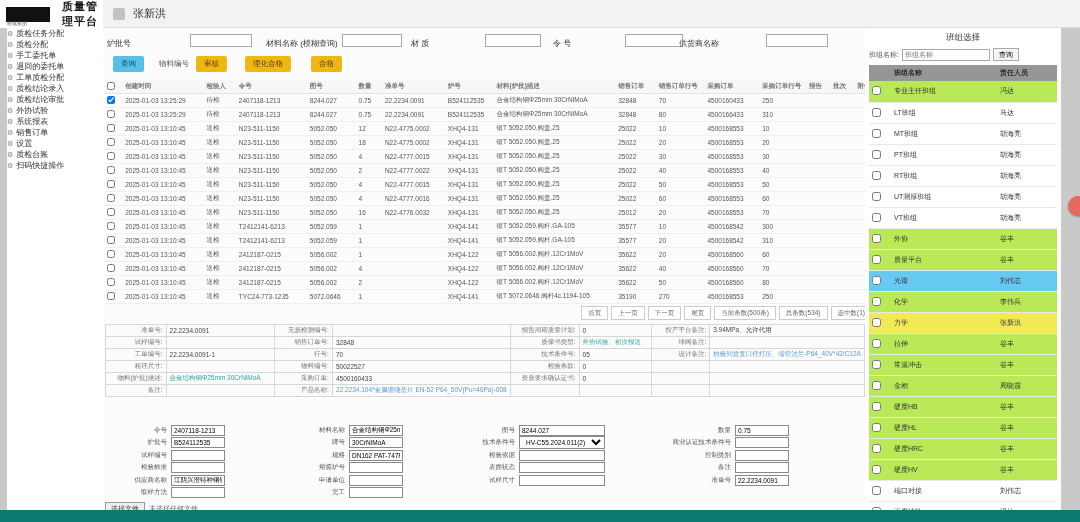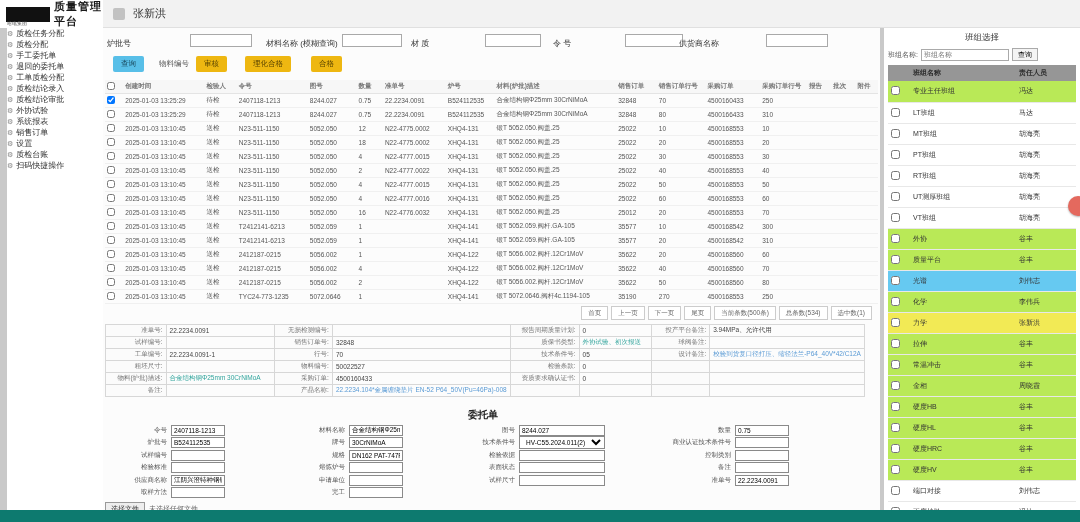--- a/index.html
+++ b/index.html
@@ -6,21 +6,21 @@
   html,body { width:1080px; height:522px; overflow:hidden; background:#c9c9c9;
               font-family:"Liberation Sans","DejaVu Sans",sans-serif; }
   #app { position:relative; width:1080px; height:522px; }
 
   
   #logo-area { position:absolute; left:0; top:0; width:103px; height:28px; background:#fff;
                display:flex; align-items:center; padding-left:6px; }
   .logo-box { width:22px; height:15px; background:#111; color:#fff; font-weight:bold;
               font-style:italic; font-size:9px; text-align:center; line-height:15px;padding-left:44px; }
   .logo-sub { position:absolute; left:7px; top:20px; font-size:5px; color:#555; }
-  .logo-title { font-size:11px; font-weight:bold; color:#1a1a1a; margin-left:4px; letter-spacing:1px; }
+  .logo-title { font-size:11px; font-weight:bold; color:#1a1a1a; margin-left:12px; letter-spacing:1px; }
   #topbar { position:absolute; left:103px; top:0; width:977px; height:28px; background:#f2f2f2;
             border-bottom:1px solid #e0e0e0; display:flex; align-items:center; }
   .menu-sq { width:12px; height:12px; background:#c2c2c2; border-radius:2px; margin-left:10px; }
   .user-name { font-size:11px; color:#333; margin-left:8px; }
 
   
   #sidebar { position:absolute; left:7px; top:28px; width:103px; height:482px; background:#fff; }
   .side-item { display:flex; align-items:center; font-size:8px; color:#333; cursor:pointer; }
   .s-icon { font-size:7px; margin-right:3px; color:#888; }
   .chev { margin-left:auto; font-size:6px; color:#999; }
@@ -66,21 +66,21 @@
   .fl2{width:96px; margin-left:24px;} .fi2{width:54px; margin-left:4px;}
   .fl3{width:92px; margin-left:20px;} .fi3{width:86px; margin-left:4px;}
   .fl4{width:110px; margin-left:16px;} .fi4{width:54px; margin-left:4px;}
   select.fi3 { height:13px; }
 
   #upload { position:absolute; left:2px; top:474px; display:flex; align-items:center; gap:4px; }
   .up-btn { height:13px; font-size:7px; border:1px solid #999; background:#eee; color:#333; padding:0 5px; cursor:pointer; }
   .up-status { font-size:7px; color:#666; }
 
   
-  #team { position:absolute; left:884px; top:28px; width:196px; height:482px; background:#fff; overflow:hidden; }
+  #team { position:absolute; left:865px; top:28px; width:196px; height:482px; background:#fff; overflow:hidden; }
   #team-title { text-align:center; font-size:8.5px; color:#333; margin-top:4px; }
   #team-search { display:flex; align-items:center; gap:3px; margin:4px 4px 4px 4px; }
   #team-search .lbl { font-size:7px; color:#555; }
   #team-search input { width:88px; height:12px; border:1px solid #aaa; font-size:7px; padding:0 2px; }
   #team-search button { height:13px; font-size:7px; border:1px solid #aaa; background:#f4f4f4; padding:0 5px; cursor:pointer; }
   #team-table { width:188px; margin-left:4px; border-collapse:collapse; table-layout:fixed; }
   #team-table th { height:16px; background:#969696; color:#2b2b2b; font-size:7px; text-align:left; padding:0 3px; }
   #team-table td { height:21px; font-size:7px; color:#333; border-bottom:1px solid #e8e8e8; padding:0 3px;
                    overflow:hidden; white-space:nowrap; }
   #team-table input[type=checkbox]{ width:9px; height:9px; }
@@ -615,21 +615,20 @@
           <td class="dl">产品名称:</td>
           <td class="dv link">22.2234.104*金属缠绕垫片 EN-52 P64_50V(Pu=46Pa)-008</td>
           <td class="dl"></td>
           <td class="dv"></td>
           <td class="dl"></td>
           <td class="dv"></td>
         </tr>
       </tbody>
     </table>
 
-    <div id="form-title">委托单</div>
 
     <div id="wtform">
       <div class="frow">
         <span class="fl fl1">令号</span>
         <input class="fi fi1" value="2407118-1213" style="">
         <span class="fl fl2">材料名称</span>
         <input class="fi fi2" value="合金结构钢Φ25mm 30C-f" style="">
         <span class="fl fl3">图号</span>
         <input class="fi fi3" value="8244.027" style="">
         <span class="fl fl4">数量</span>

